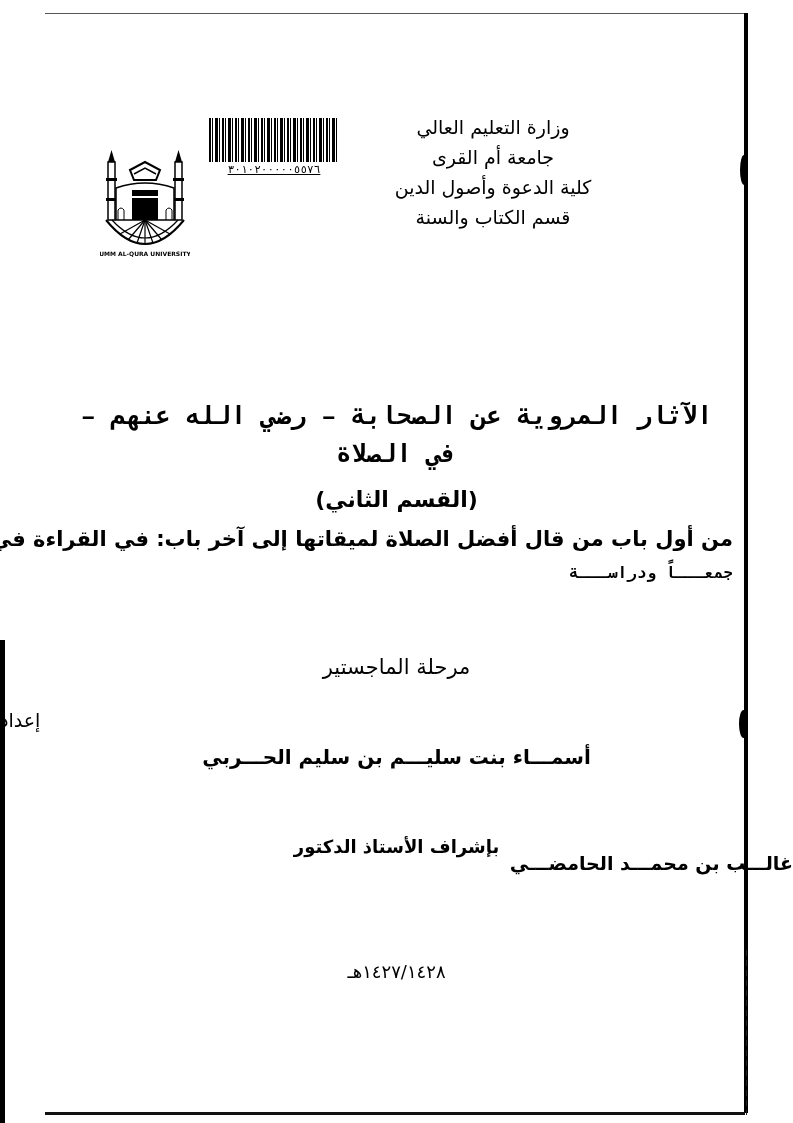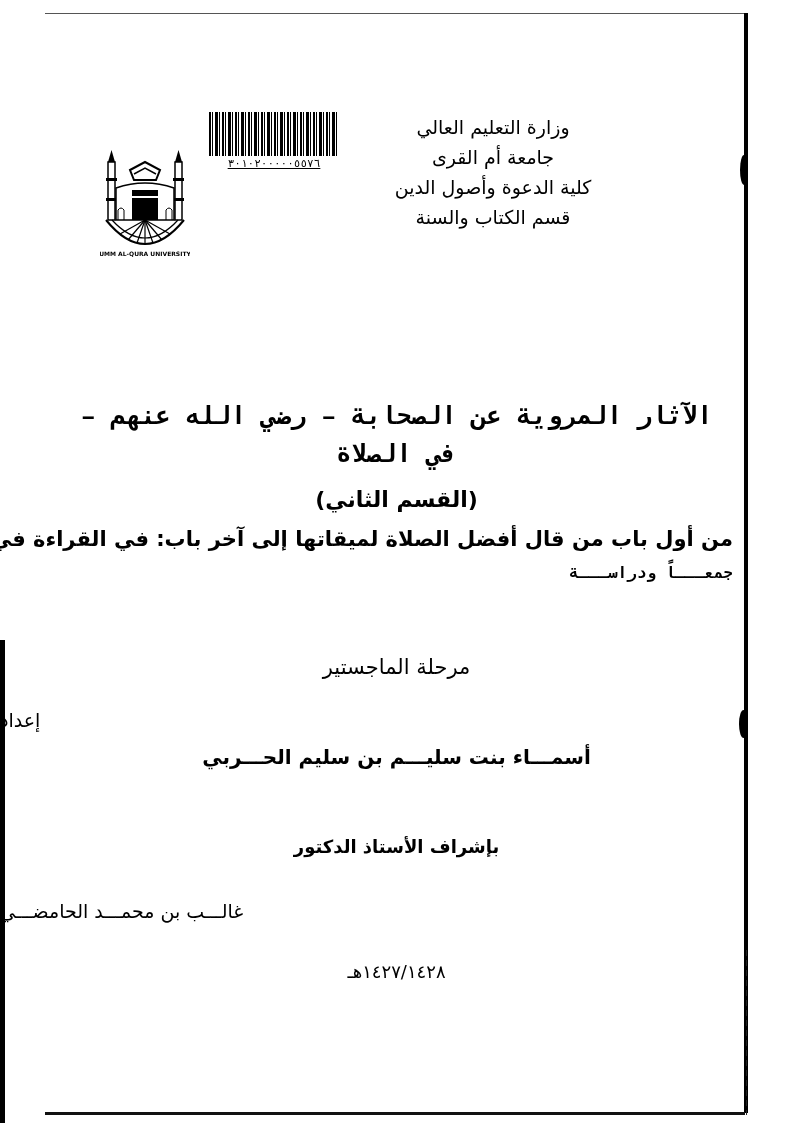--- a/index.html
+++ b/index.html
@@ -70,21 +70,21 @@
       text-align: center;
       font-family: "DejaVu Sans", sans-serif;
       font-size: 19px;
       line-height: 30px;
     }
     .header-line { display: block; }
 
     .barcode {
       position: absolute;
       left: 205px;
-      top: 112px;
+      top: 118px;
       width: 138px;
       height: 48px;
       text-decoration: underline;
     }
     .barcode-bars {
       height: 44px;
       width: 128px;
       margin-left: 4px;
       background: repeating-linear-gradient(90deg,
         #000 0 2px, #fff 2px 3px, #000 3px 4px, #fff 4px 6px,
@@ -180,25 +180,25 @@
       top: 833px;
       direction: rtl;
       text-align: center;
       font-size: 18px;
       font-weight: bold;
       line-height: 28px;
     }
     .supervisor {
       position: absolute;
       left: 0; right: 0;
-      top: 896px;
-      direction: rtl;
-      text-align: left;
+      top: 848px;
+      direction: rtl;
+      text-align: right;
       font-size: 19px;
-      font-weight: normal;
+      font-weight: bold;
       line-height: 30px;
     }
     .year {
       position: absolute;
       left: 0; right: 0;
       top: 958px;
       direction: rtl;
       text-align: center;
       font-size: 18px;
       line-height: 28px;

